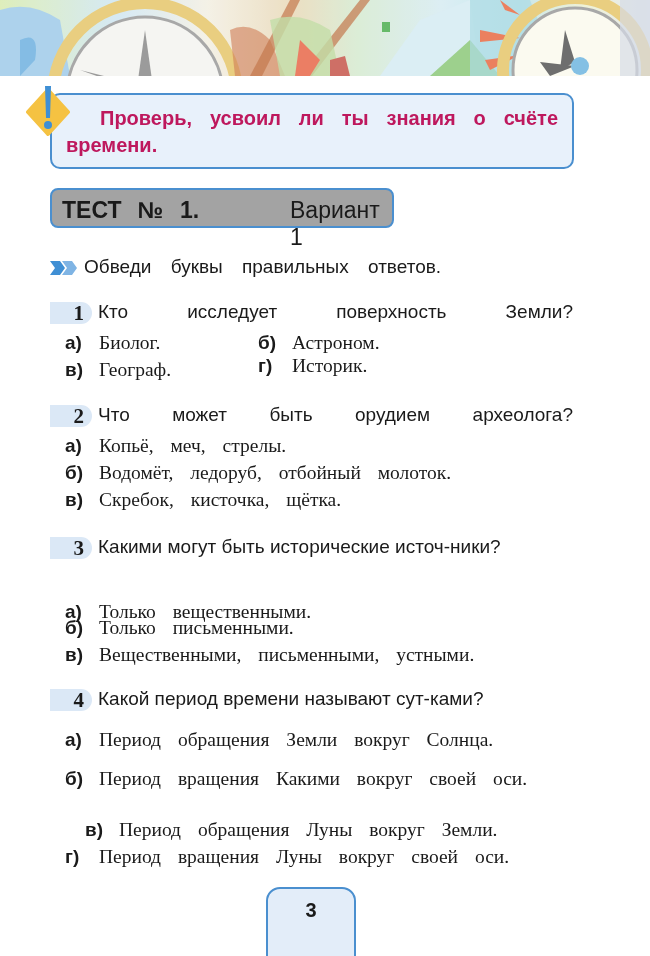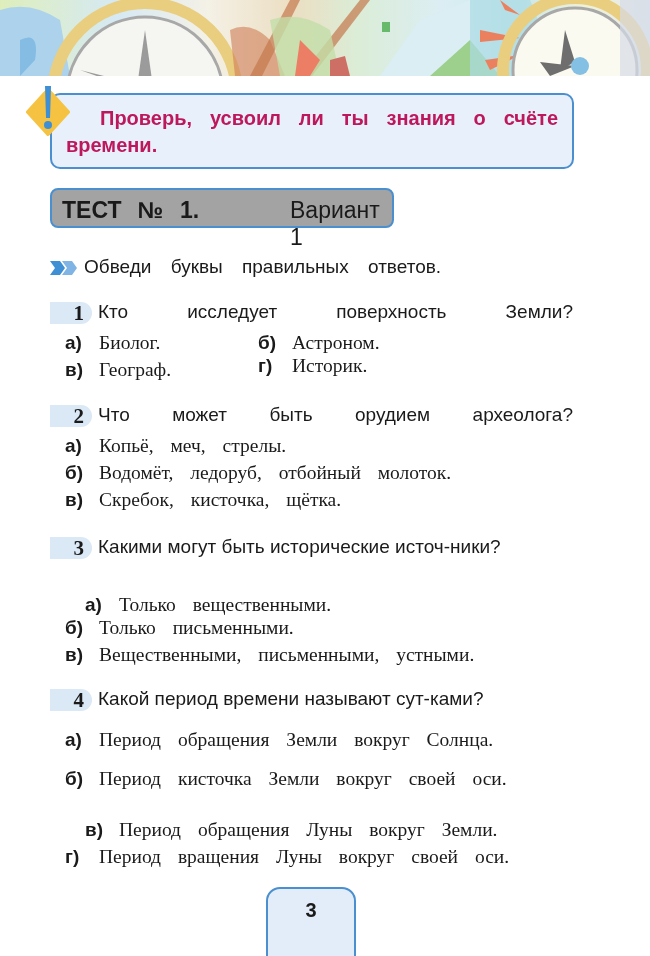--- a/index.html
+++ b/index.html
@@ -123,27 +123,27 @@
   <div class="q-num">2</div>
   <div class="q-text">Что может быть орудием археолога?</div>
   <div class="opt" style="top:28px;"><span class="lbl">а)</span><span class="val">Копьё, меч, стрелы.</span></div>
   <div class="opt" style="top:55px;"><span class="lbl">б)</span><span class="val">Водомёт, ледоруб, отбойный молоток.</span></div>
   <div class="opt" style="top:82px;"><span class="lbl">в)</span><span class="val">Скребок, кисточка, щётка.</span></div>
 </div>
 
 <div class="q" style="top:537px; height:140px;">
   <div class="q-num">3</div>
   <div class="q-text two">Какими могут быть исторические источ-ники?</div>
-  <div class="opt" style="top:55px;margin-left:20px;"><span class="lbl">а)</span><span class="val">Только вещественными.</span></div>
+  <div class="opt" style="top:62px;"><span class="lbl">а)</span><span class="val">Только вещественными.</span></div>
   <div class="opt" style="top:78px;"><span class="lbl">б)</span><span class="val">Только письменными.</span></div>
   <div class="opt" style="top:105px;"><span class="lbl">в)</span><span class="val">Вещественными, письменными, устными.</span></div>
 </div>
 
 <div class="q" style="top:689px; height:190px;">
   <div class="q-num">4</div>
   <div class="q-text two">Какой период времени называют сут-ками?</div>
   <div class="opt" style="top:38px;"><span class="lbl">а)</span><span class="val">Период обращения Земли вокруг Солнца.</span></div>
-  <div class="opt wrap" style="top:78px; line-height:24px;"><span class="lbl">б)</span><span class="val">Период кисточка Земли вокруг своей оси.</span></div>
+  <div class="opt wrap" style="top:78px; line-height:24px;"><span class="lbl">б)</span><span class="val">Период вращения Какими вокруг своей оси.</span></div>
   <div class="opt" style="top:128px;margin-left:20px;"><span class="lbl">в)</span><span class="val">Период обращения Луны вокруг Земли.</span></div>
   <div class="opt" style="top:155px;"><span class="lbl">г)</span><span class="val">Период вращения Луны вокруг своей оси.</span></div>
 </div>
 
 <div class="page-num">3</div>
 
 </body></html>

